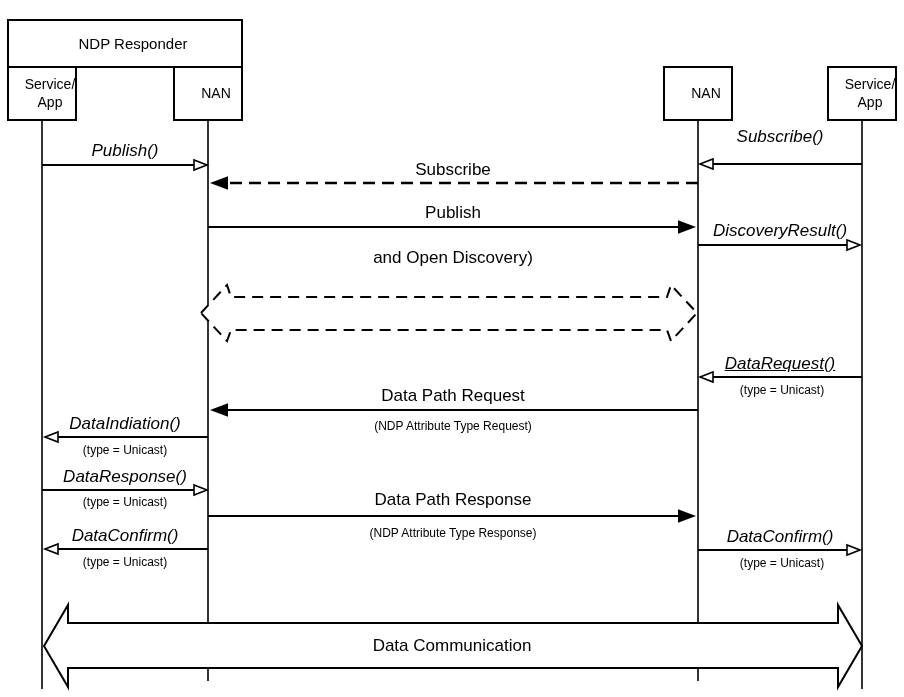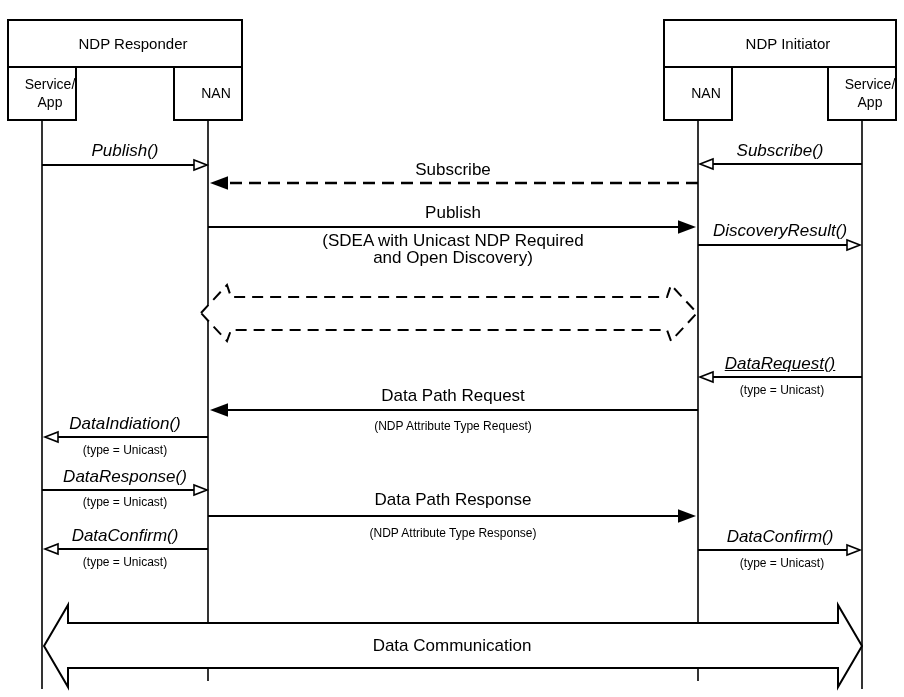--- a/index.html
+++ b/index.html
@@ -82,37 +82,33 @@
     <span>NDP Responder</span>
   </div>
   <div class="box sub twoline" style="left:7px; top:66px; width:70px; height:55px;">
     <span>Service/</span>
     <span>App</span>
   </div>
   <div class="box sub" style="left:173px; top:66px; width:70px; height:55px;">
     <span>NAN</span>
   </div>
 
-  <div class="box title" style="left:663px; top:19px; width:234px; height:49px;">
-    <span>NDP Initiator</span>
-  </div>
   <div class="box sub" style="left:663px; top:66px; width:70px; height:55px;">
     <span>NAN</span>
   </div>
   <div class="box sub twoline" style="left:827px; top:66px; width:70px; height:55px;">
     <span>Service/</span>
     <span>App</span>
   </div>
 
   <div class="lbl call" style="left:125px; top:151px;">Publish()</div>
   <div class="lbl" style="left:453px; top:170px;text-align:right;">Subscribe</div>
   <div class="lbl" style="left:453px; top:213px;">Publish</div>
-  <div class="lbl" style="left:453px; top:241px;">(SDEA with Unicast NDP Required</div>
   <div class="lbl" style="left:453px; top:258px;">and Open Discovery)</div>
-  <div class="lbl call" style="left:780px; top:151px;">Subscribe()</div>
+  <div class="lbl call" style="left:780px; top:137px;">Subscribe()</div>
   <div class="lbl call" style="left:780px; top:231px;">DiscoveryResult()</div>
   <div class="lbl call" style="left:780px; top:364px;text-decoration:underline;">DataRequest()</div>
   <div class="lbl paren" style="left:782px; top:390px;">(type = Unicast)</div>
   <div class="lbl" style="left:453px; top:396px;">Data Path Request</div>
   <div class="lbl paren" style="left:453px; top:426px;">(NDP Attribute Type Request)</div>
   <div class="lbl call" style="left:125px; top:424px;">DataIndiation()</div>
   <div class="lbl paren" style="left:125px; top:450px;">(type = Unicast)</div>
   <div class="lbl call" style="left:125px; top:477px;">DataResponse()</div>
   <div class="lbl paren" style="left:125px; top:502px;">(type = Unicast)</div>
   <div class="lbl" style="left:453px; top:500px;">Data Path Response</div>

